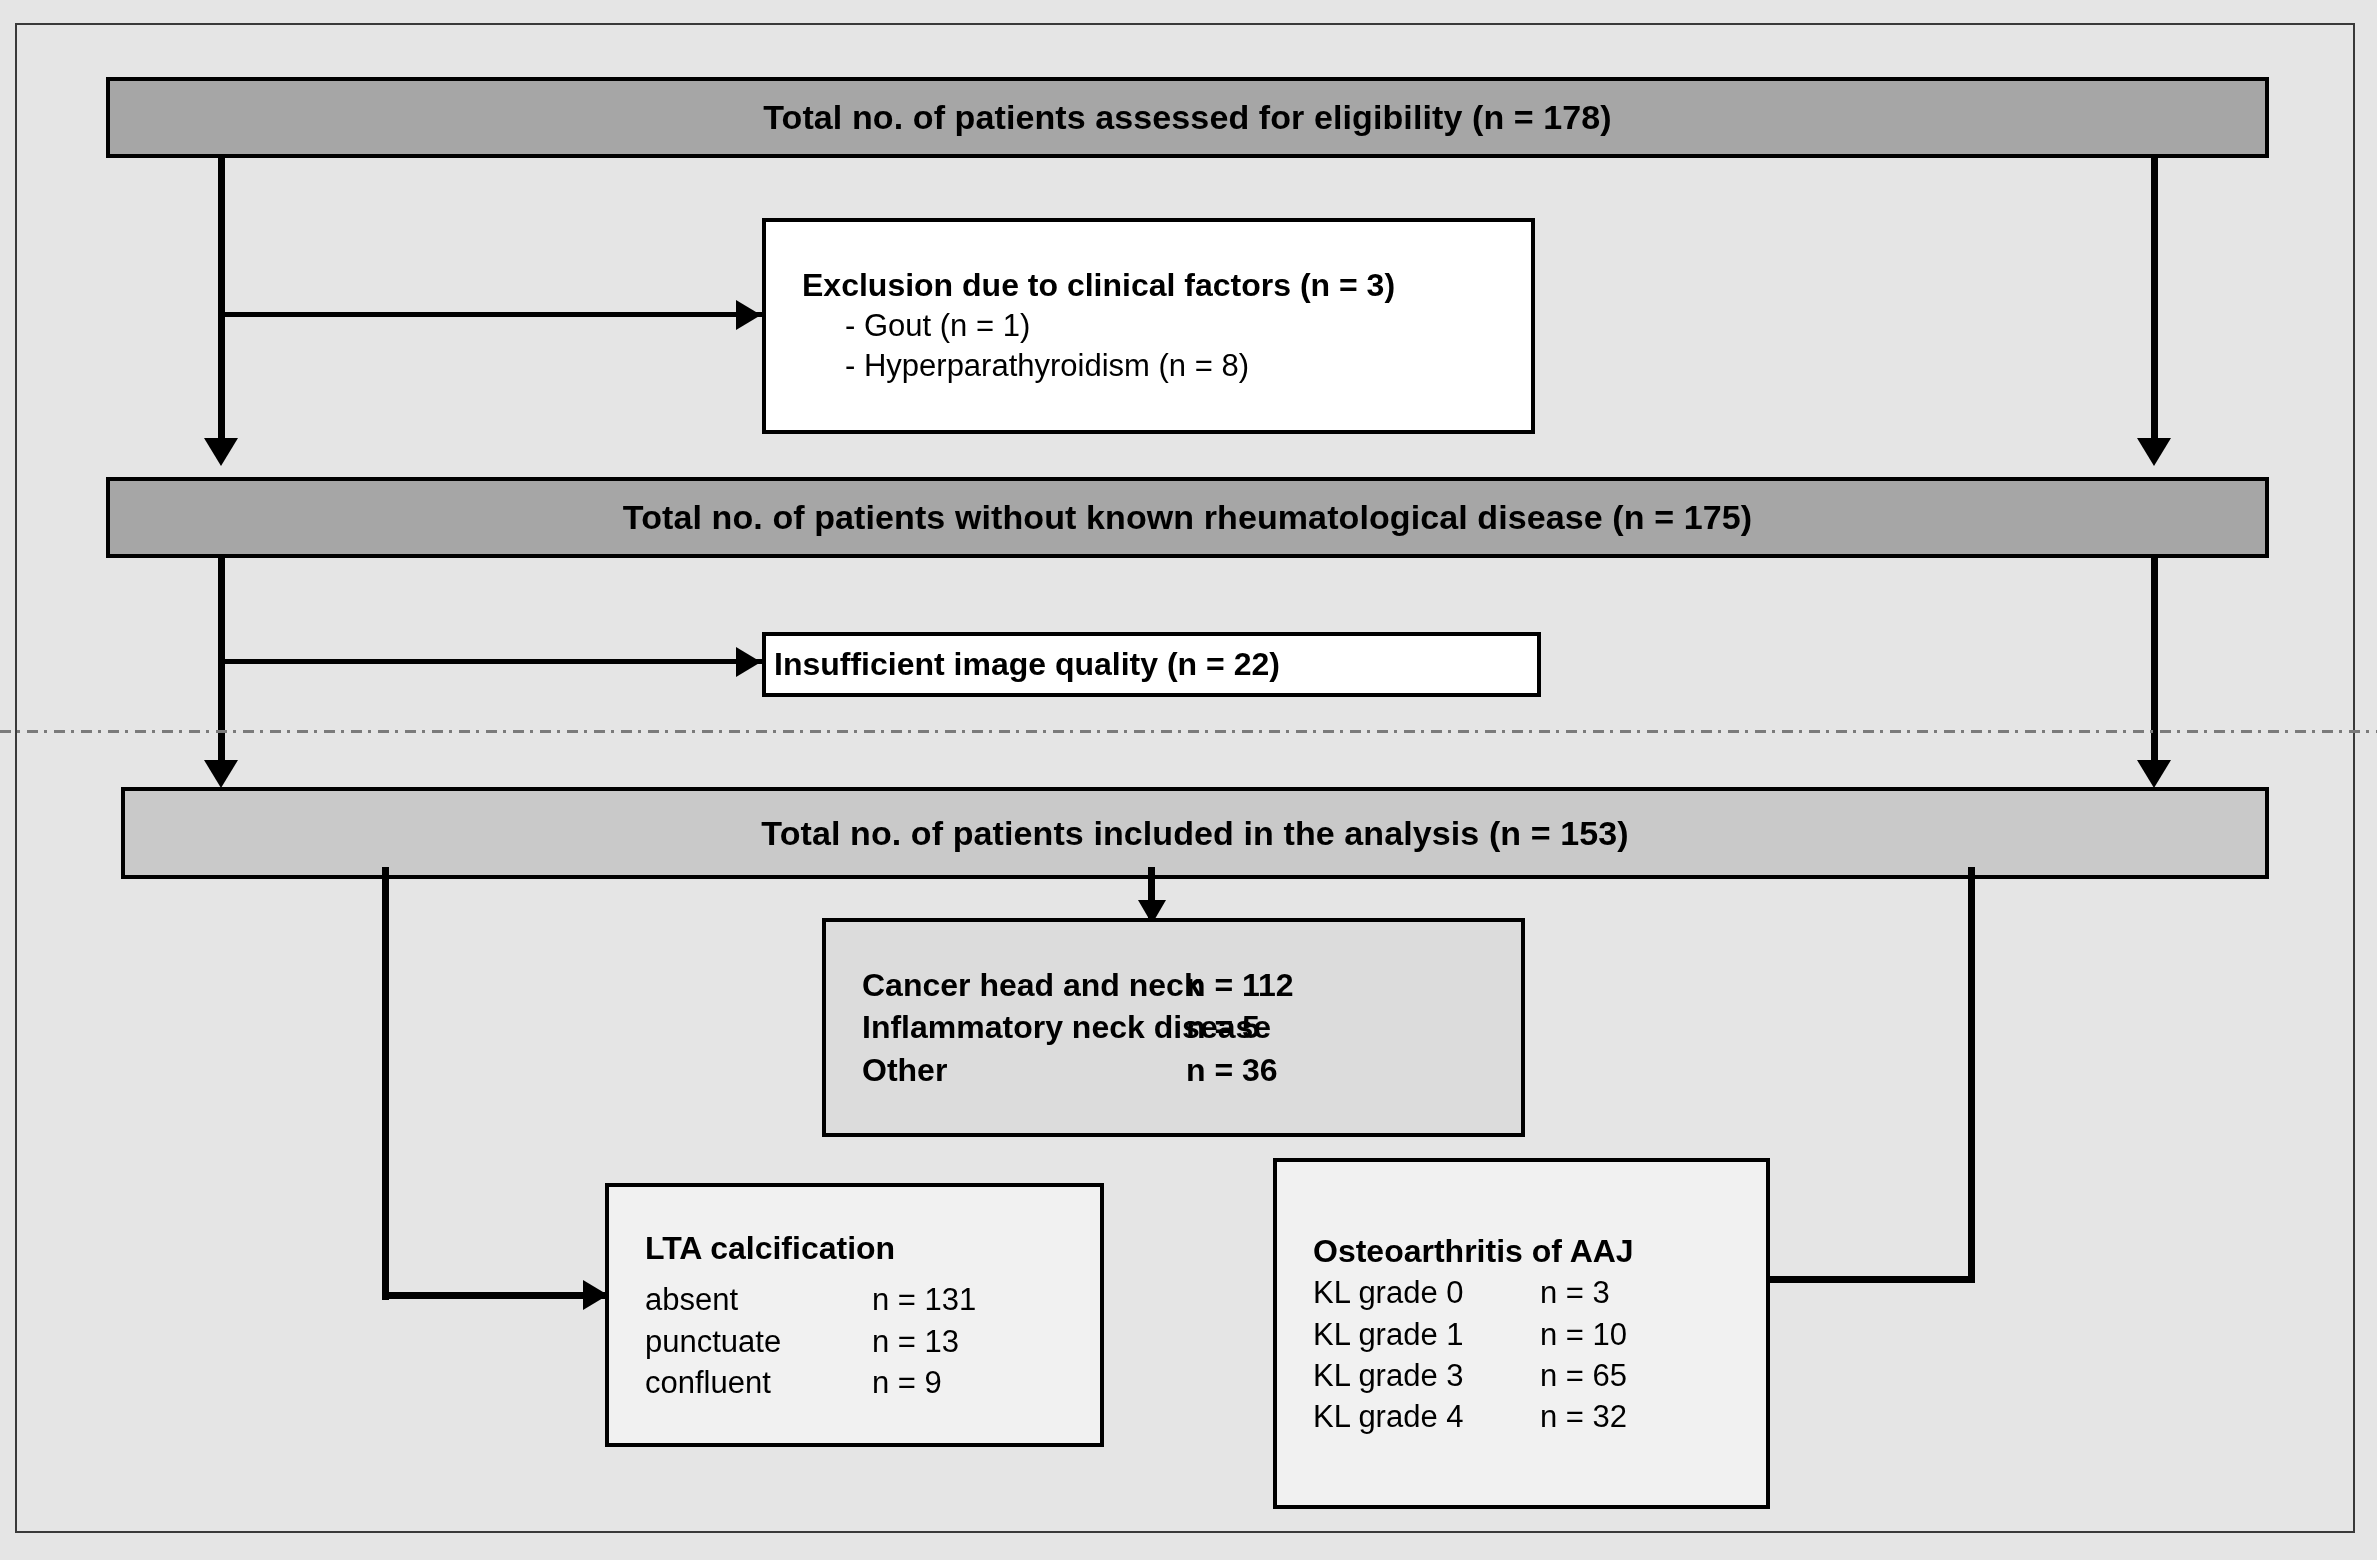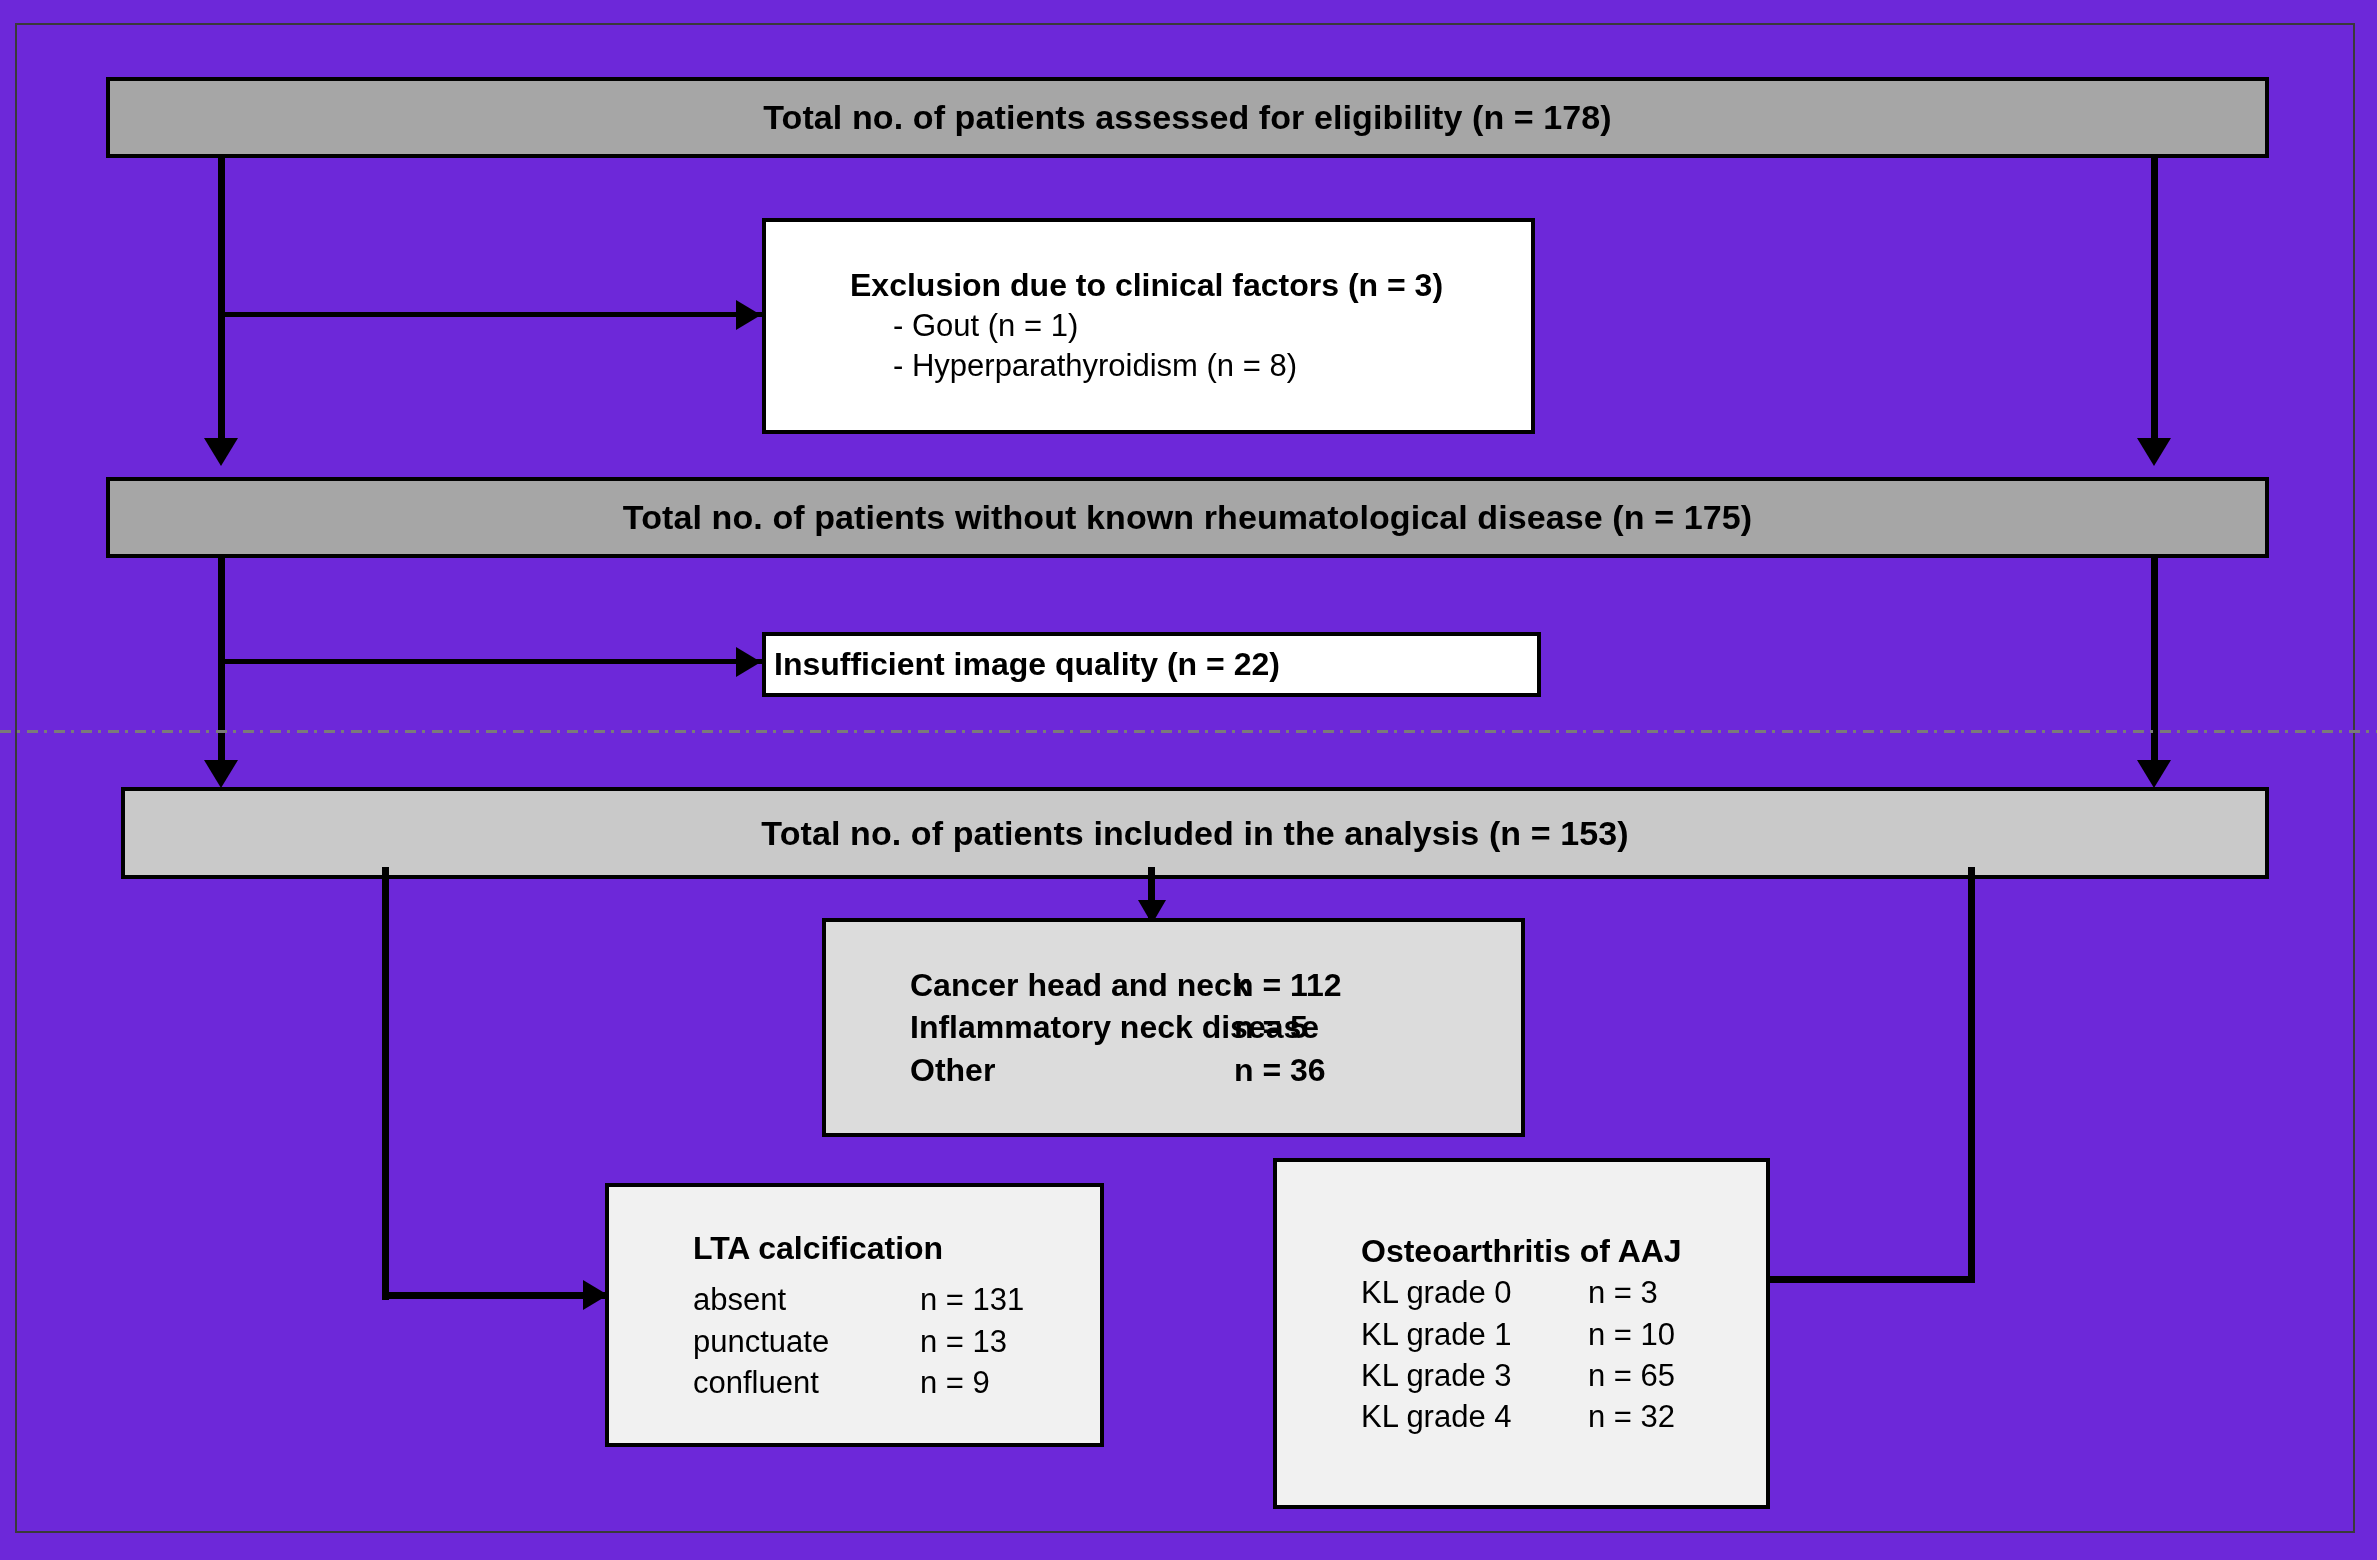--- a/index.html
+++ b/index.html
@@ -8,21 +8,21 @@
     background: #ffffff;
   }
   body {
     font-family: "Liberation Sans", sans-serif;
     color: #000000;
   }
   #figure {
     position: relative;
     width: 2377px;
     height: 1560px;
-    background: #6d28d9;
+    background: #e5e5e5;
     overflow: hidden;
   }
 
   
   .outer-frame {
     position: absolute;
     left: 15px;
     top: 23px;
     width: 2340px;
     height: 1510px;
@@ -69,21 +69,20 @@
 
   .panel-white { background: #ffffff; }
   .panel-gray  { background: #dcdcdc; }
   .panel-lightgray { background: #f1f1f1; }
 
   .panel-inner {
     padding-left: 36px;
     padding-right: 19.5px;
     width: 100%;
     box-sizing: border-box;
-    margin-left: 48px;
   }
 
   .hl {
     font-size: 32px;
     font-weight: bold;
     white-space: nowrap;
     line-height: 1.28;
   }
   .sub {
     font-size: 31px;

